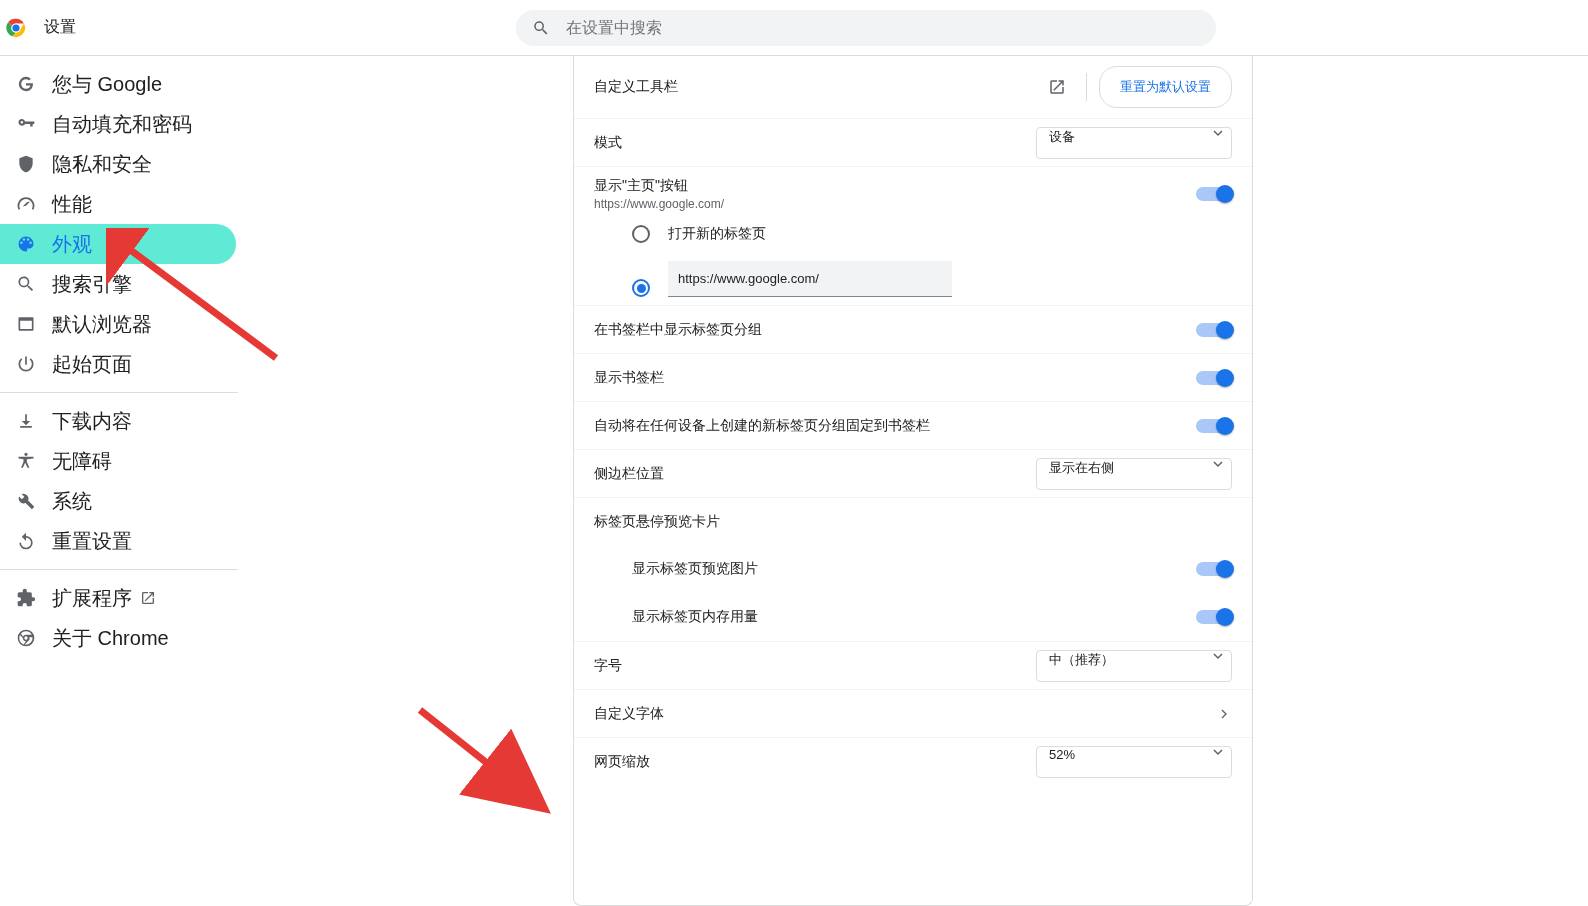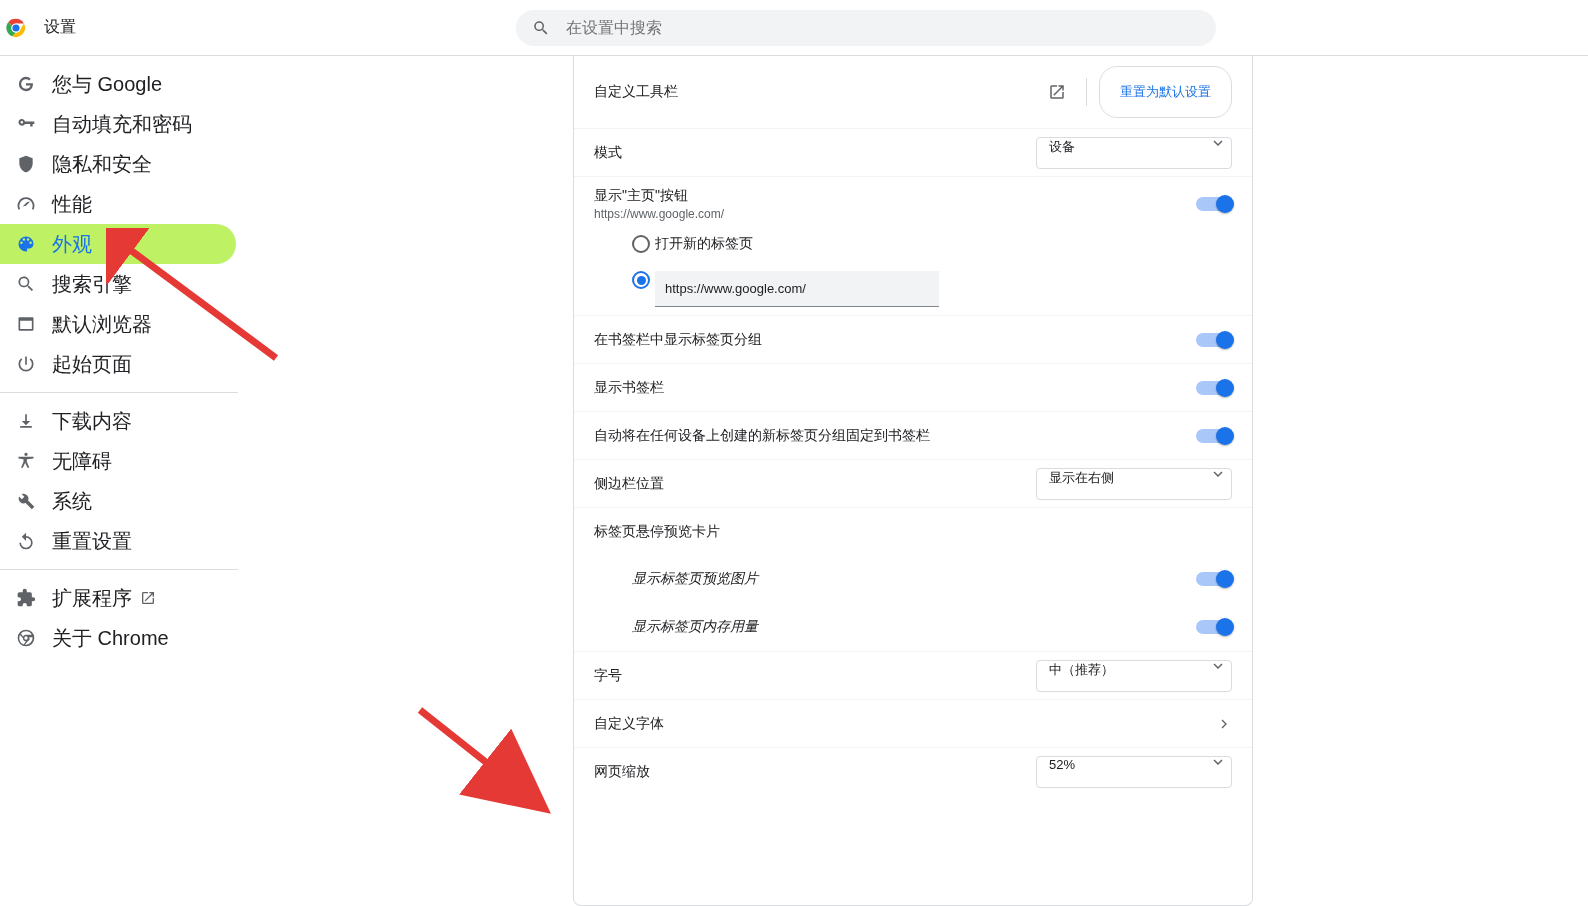--- a/index.html
+++ b/index.html
@@ -50,21 +50,21 @@
     .nav-item {
       height: 40px;
       display: flex; align-items: center;
       padding-left: 16px;
       border-radius: 0 20px 20px 0;
       margin-right: 2px;
       cursor: pointer;
       color: #202124;
       font-size: 20px;
     }
-    .nav-item.active { background: #bef264; color: #1a73e8; }
+    .nav-item.active { background: #5eead4; color: #1a73e8; }
     .nav-item .nav-icon { width: 20px; height: 20px; margin-right: 16px; fill: currentColor; color: #5f6368; }
     .nav-item.active .nav-icon { color: #1a73e8; }
     .nav-item .ext-icon { width: 16px; height: 16px; margin-left: 8px; fill: #5f6368; }
     .nav-divider { height: 1px; background: #dadce0; margin: 8px 0; }
     .main {
       flex: 1; display: flex; justify-content: center;
       overflow: visible;
     }
     .card {
       width: 680px;
@@ -92,21 +92,21 @@
       border: 1px solid #dadce0;
       border-radius: 4px;
       display: flex; align-items: flex-start; justify-content: space-between;
       padding: 0 8px 0 12px;
       font-size: 13px;
       color: #202124;
       cursor: pointer;
     }
     .select .caret { width: 10px; height: 10px; }
     .btn-outline {
-      height: 52px;
+      height: 42px;
       border: 1px solid #dadce0;
       border-radius: 18px;
       padding: 0 20px;
       color: #1a73e8;
       background: #fff;
       font-size: 13px;
       cursor: pointer;
       display: inline-flex; align-items: center;
     }
     .open-icon { width: 18px; height: 18px; fill: #5f6368; cursor: pointer; margin-right: 20px; }
@@ -121,40 +121,40 @@
     .toggle::after {
       content: '';
       position: absolute;
       width: 18px; height: 18px;
       background: #1a73e8;
       border-radius: 50%;
       top: -2px; right: -2px;
       box-shadow: 0 1px 2px rgba(0,0,0,.3);
     }
     .radio-group { padding: 8px 20px 8px 58px; border-top: none; flex-direction: column; align-items: flex-start; gap: 18px; }
-    .radio-row { display: flex; align-items: flex-start; gap: 5px; width: 100%; }
+    .radio-row { display: flex; align-items: flex-end; gap: 18px; width: 100%; }
     .radio {
       width: 18px; height: 18px; border: 2px solid #5f6368; border-radius: 50%;
       display: inline-flex; align-items: center; justify-content: center;
       cursor: pointer;
       flex-shrink: 0;
     }
     .radio.checked { border-color: #1a73e8; }
     .radio.checked::after { content: ''; width: 9px; height: 9px; background: #1a73e8; border-radius: 50%; }
     .url-input {
       height: 36px; width: 284px;
       background: #f1f3f4;
       border: none;
       border-bottom: 1px solid #80868b;
       padding: 0 10px;
       font-size: 13px;
       color: #202124;
       outline: none;
     }
-    .indent { padding-left: 58px; font-style: italic; }
+    .indent { padding-left: 58px; }
     .arrow-right { width: 16px; height: 16px; fill: #5f6368; }
     .red-arrow {
       position: absolute;
       pointer-events: none;
     }
     .red-arrow svg { display: block; }
   </style>
 </head>
 <body>
 

